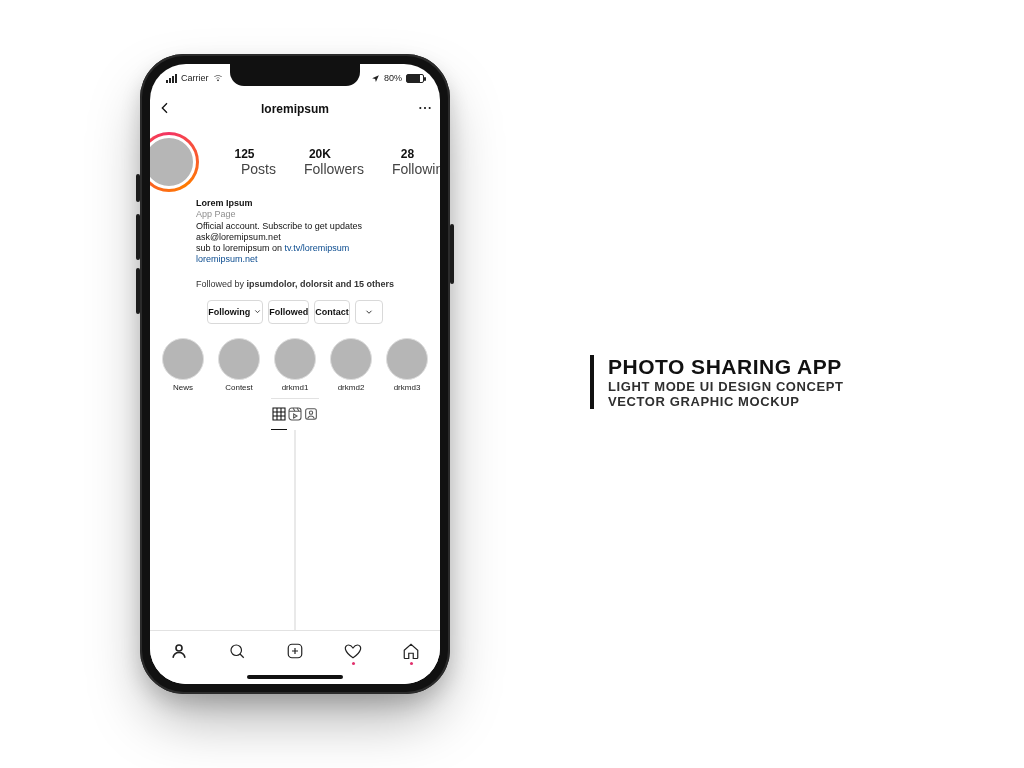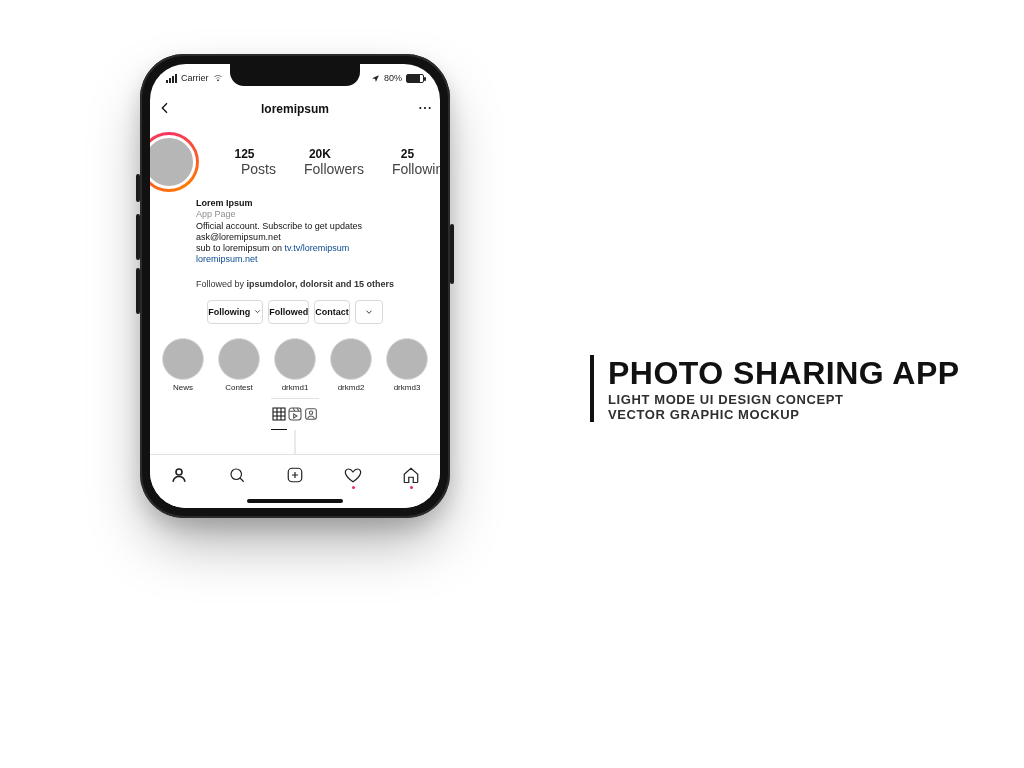--- a/index.html
+++ b/index.html
@@ -11,21 +11,21 @@
     overflow: hidden;
     color: #111;
   }
   
   .stage { position: absolute; inset:0; }
 
   
   .phone {
     position:absolute;
     left:140px; top:54px;
-    width:310px; height:464px;
+    width:310px; height:640px;
     background:#111;
     border-radius:44px;
     padding:10px;
     box-shadow:
       0 30px 60px -10px rgba(0,0,0,.35),
       0 10px 20px rgba(0,0,0,.15),
       inset 0 0 0 2px #2b2b2b;
   }
   .phone .side-btn{
     position:absolute; background:#1b1b1b; border-radius:3px;
@@ -145,21 +145,21 @@
   .home-indicator i{width:96px;height:4px;background:#111;border-radius:3px;display:block;}
 
   
   .promo{
     position:absolute;
     left:590px; top:355px;
     display:flex;align-items:stretch;gap:14px;
   }
   .promo .bar{width:4px;background:#111;}
   .promo .txt{display:flex;flex-direction:column;justify-content:center;}
-  .promo .t1{font-size:32px;font-weight:800;letter-spacing:.5px;font-family:Arial,Helvetica,sans-serif;}
+  .promo .t1{font-size:21px;font-weight:800;letter-spacing:.5px;font-family:Arial,Helvetica,sans-serif;}
   .promo .t2,.promo .t3{font-size:13px;font-weight:600;color:#2f2f2f;letter-spacing:.6px;font-family:Arial,Helvetica,sans-serif;}
 </style>
 </head>
 <body>
 
 <div class="stage">
 
   <div class="phone">
     <div class="side-btn b1"></div>
     <div class="side-btn b2"></div>
@@ -221,21 +221,21 @@
           <div class="stats">
             <div class="stat">
               <div class="num">125</div>
               <div class="lbl">Posts</div>
             </div>
             <div class="stat">
               <div class="num">20K</div>
               <div class="lbl">Followers</div>
             </div>
             <div class="stat">
-              <div class="num">25</div>
+              <div class="num">28</div>
               <div class="lbl">Following</div>
             </div>
           </div>
         </div>
 
         <div class="bio">
           <div class="name">Lorem Ipsum</div>
           <div class="cat">App Page</div>
           <div>Official account. Subscribe to get updates</div>
           <div>ask@loremipsum.net</div>

